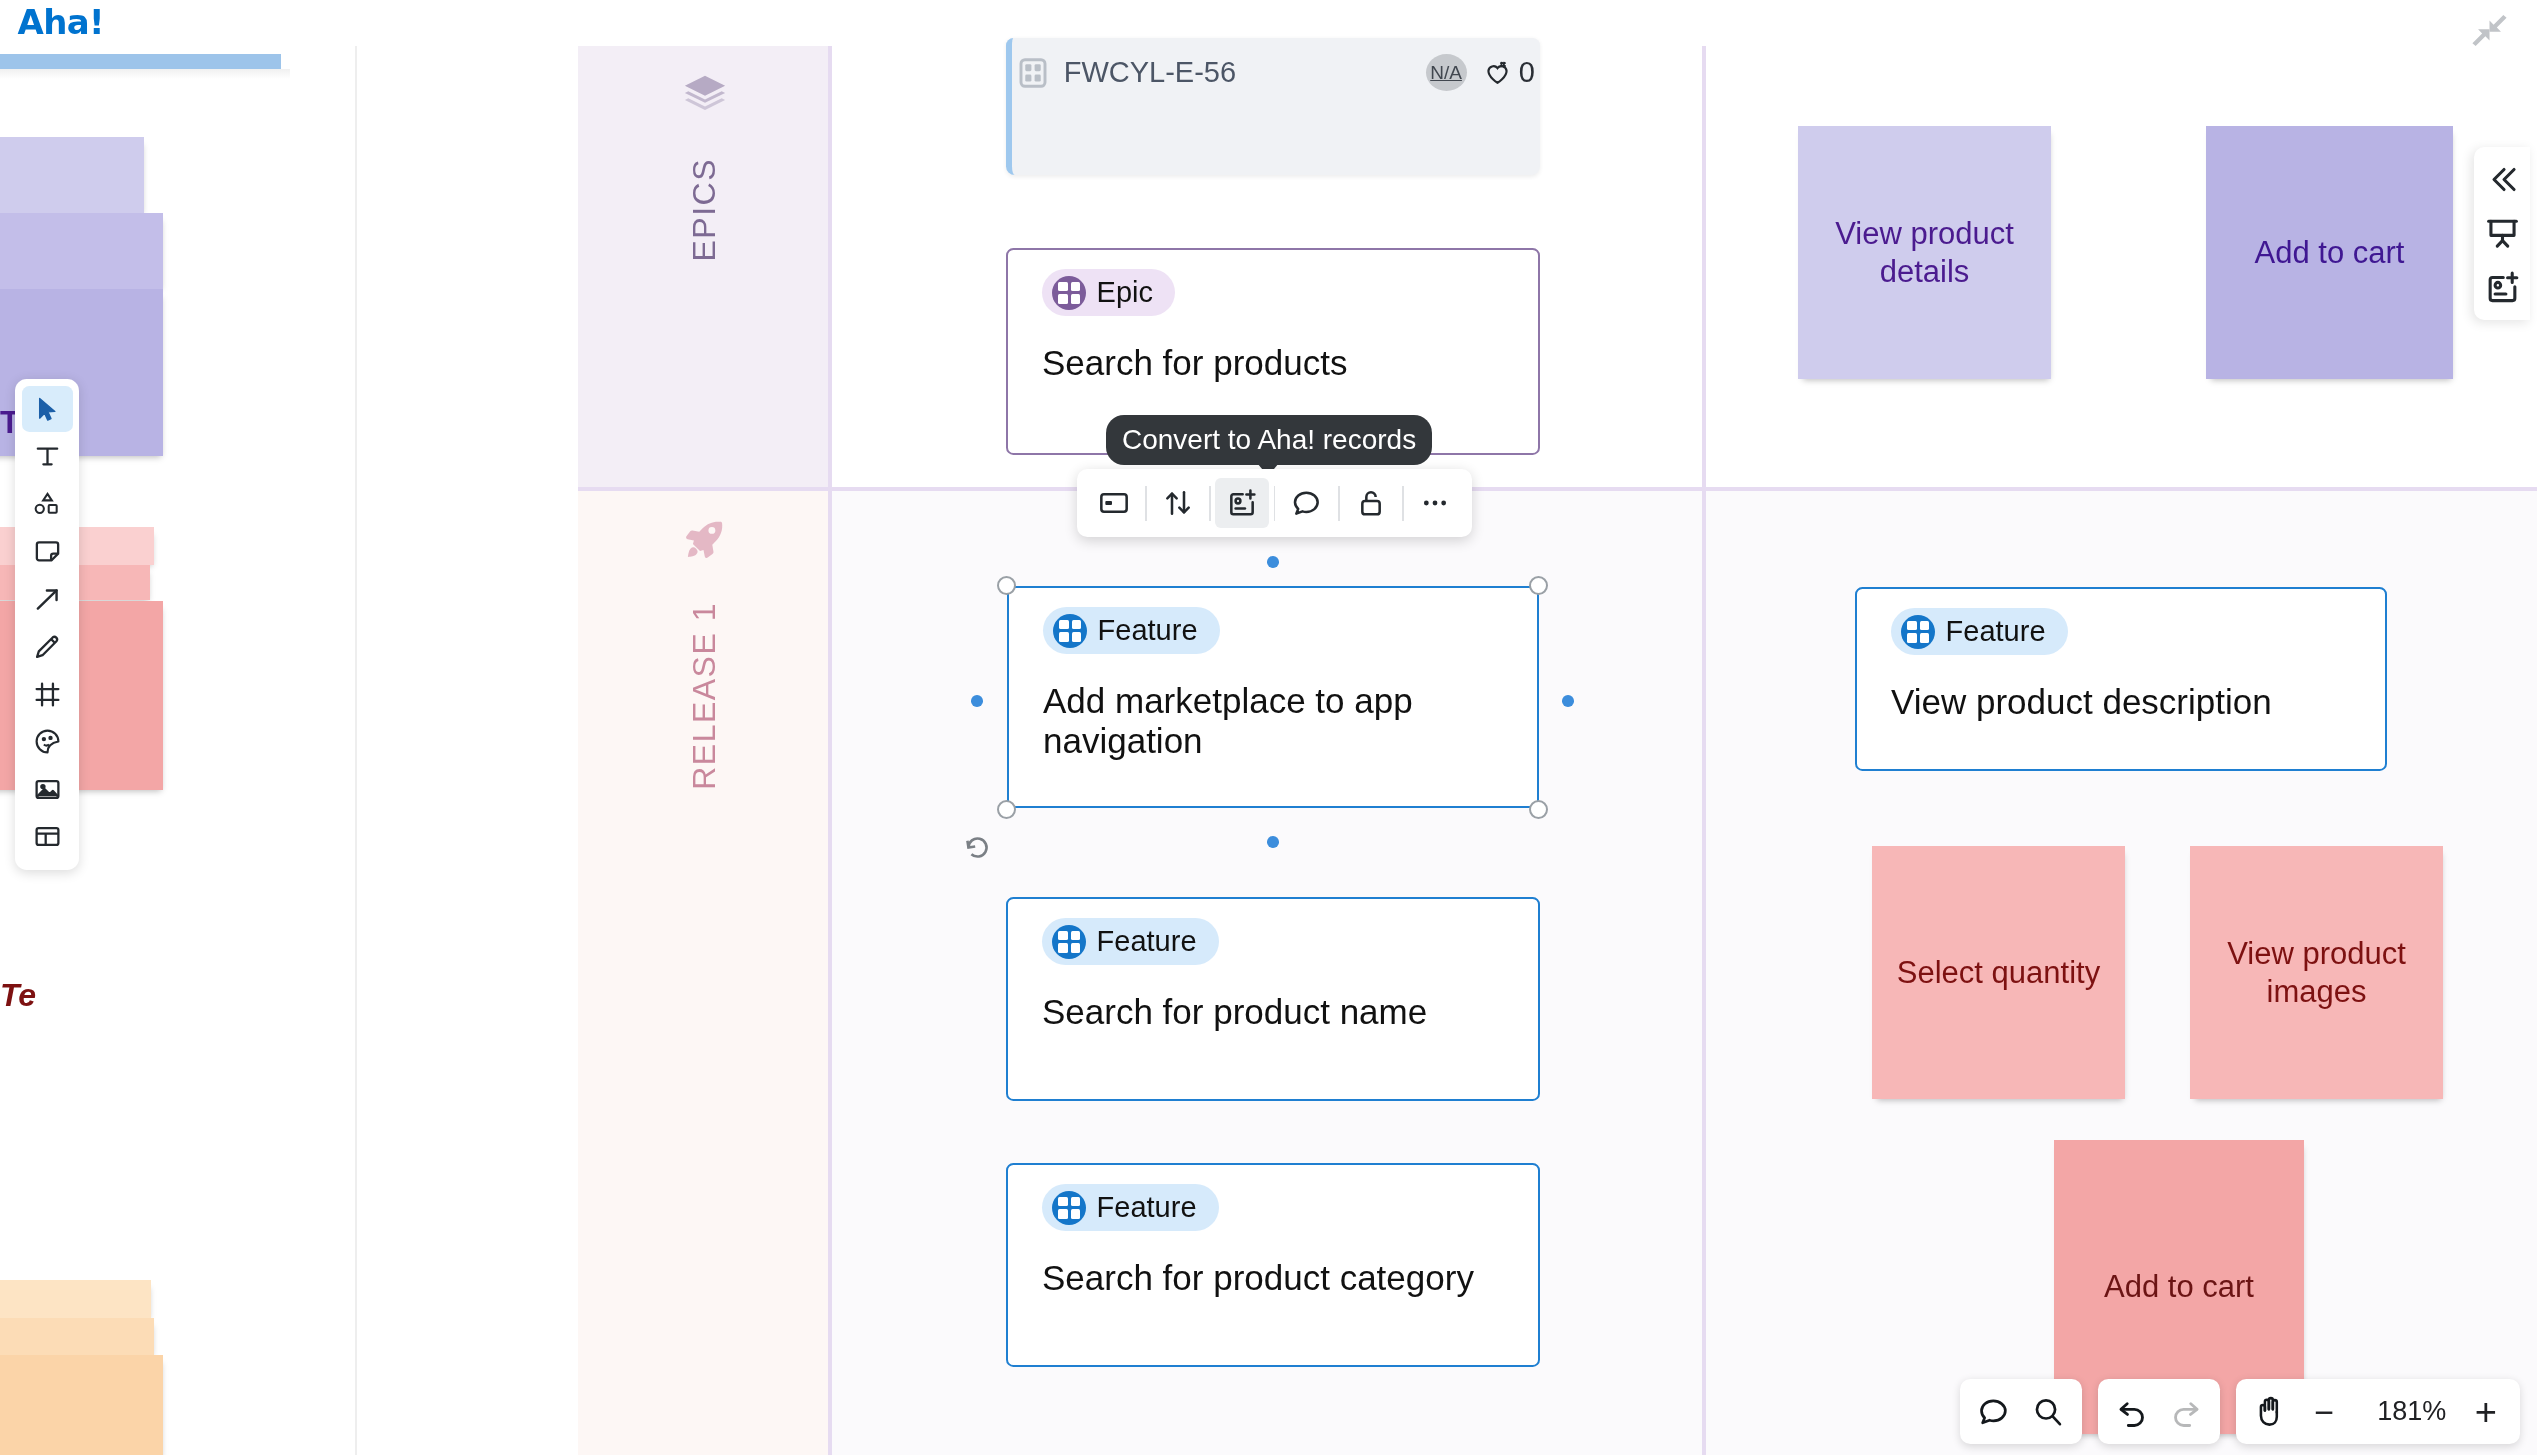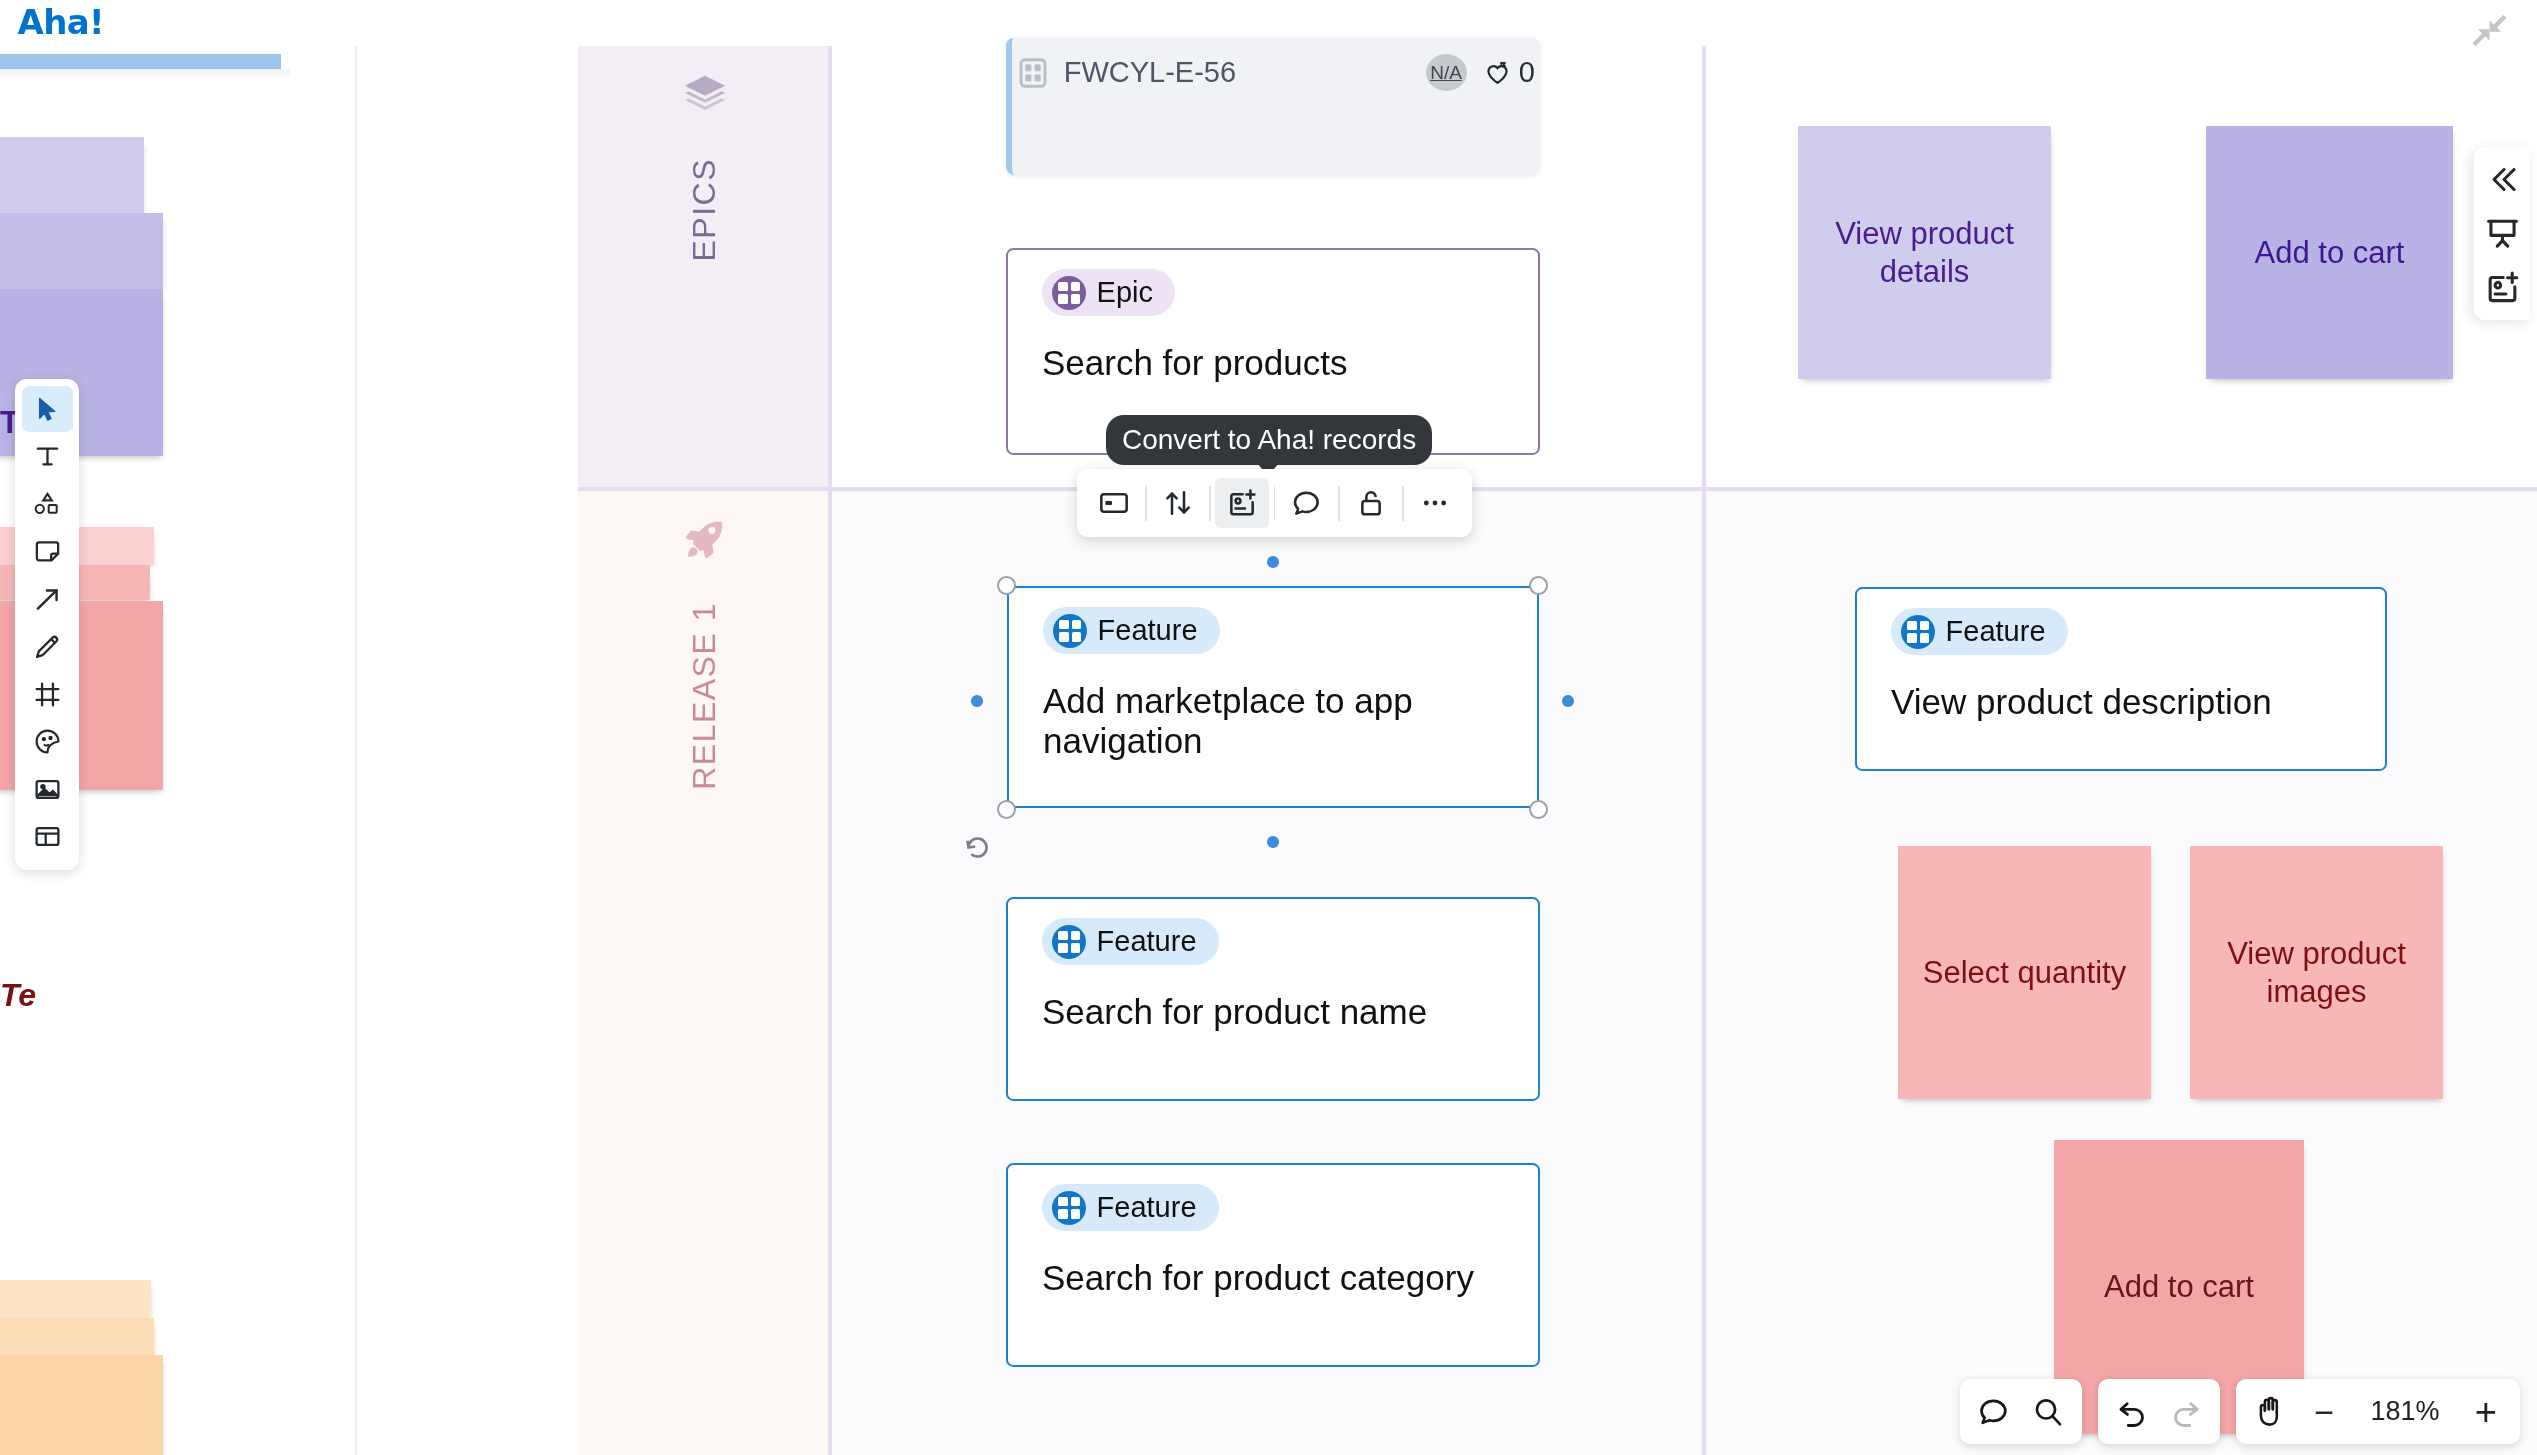--- a/index.html
+++ b/index.html
@@ -101,21 +101,21 @@
   .s-or-1 { left: -88px; top: 1280px; width: 239px; height:  38px; }
   .s-or-2 { left: -103px; top: 1318px; width: 257px; height:  37px; }
   .s-or-3 { left: -117px; top: 1355px; width: 280px; height: 103px; }
 
   .s-left-text-1 { position: absolute; left: 0px; top: 404px; font-size: 32px; font-weight: 700; color: #4b1b8f; }
   .s-left-text-2 { position: absolute; left: 0px; top: 977px; font-size: 32px; font-weight: 700; color: #7d1111; font-style: italic; }
 
   
   .s-vpd { left: 1798px; top: 126px;  width: 253px; height: 253px; font-size: 31px; }
   .s-atc { left: 2206px; top: 126px;  width: 247px; height: 253px; font-size: 31px; }
-  .s-sq  { left: 1872px; top: 846px; width: 253px; height: 253px; font-size: 31px; margin-left: 26px; }
+  .s-sq  { left: 1872px; top: 846px; width: 253px; height: 253px; font-size: 31px; }
   .s-vpi { left: 2190px; top: 846px; width: 253px; height: 253px; font-size: 31px; }
   .s-atc2{ left: 2054px; top: 1140px; width: 250px; height: 294px; font-size: 31px; }
 
   
   .card {
     position: absolute;
     background: #ffffff;
     border-radius: 7.3px;
     padding: 19px 34px 19px 34px;
   }
@@ -238,21 +238,21 @@
 
   
   .bottom-bar { position: absolute; left: 1960px; top: 1379px; display: flex; gap: 16px; align-items: center; }
   .bb-group {
     background: #ffffff; border-radius: 10.3px;
     box-shadow: 0 2.2px 8.8px rgba(0,0,0,.14);
     height: 65px; display: flex; align-items: center; padding: 0 8.8px; gap: 4.4px;
   }
   .bb-btn { width: 50px; height: 50px; display: flex; align-items: center; justify-content: center; }
   .bb-btn.dim { opacity: .3; }
-  .zoom-level { font-size: 27px; color: #202124; padding: 0 10.3px; min-width: 103px; text-align: center; }
+  .zoom-level { font-size: 27px; color: #202124; padding: 0 10.3px; min-width: 103px; text-align: right; }
   .bb-minus { font-size: 34px; color: #202124; line-height: 1; }
   .bb-plus  { font-size: 38px; color: #202124; line-height: 1; font-weight: 300; }
 
   svg { display: block; }
 </style>
 </head>
 <body>
 
 <div id="app">
 

